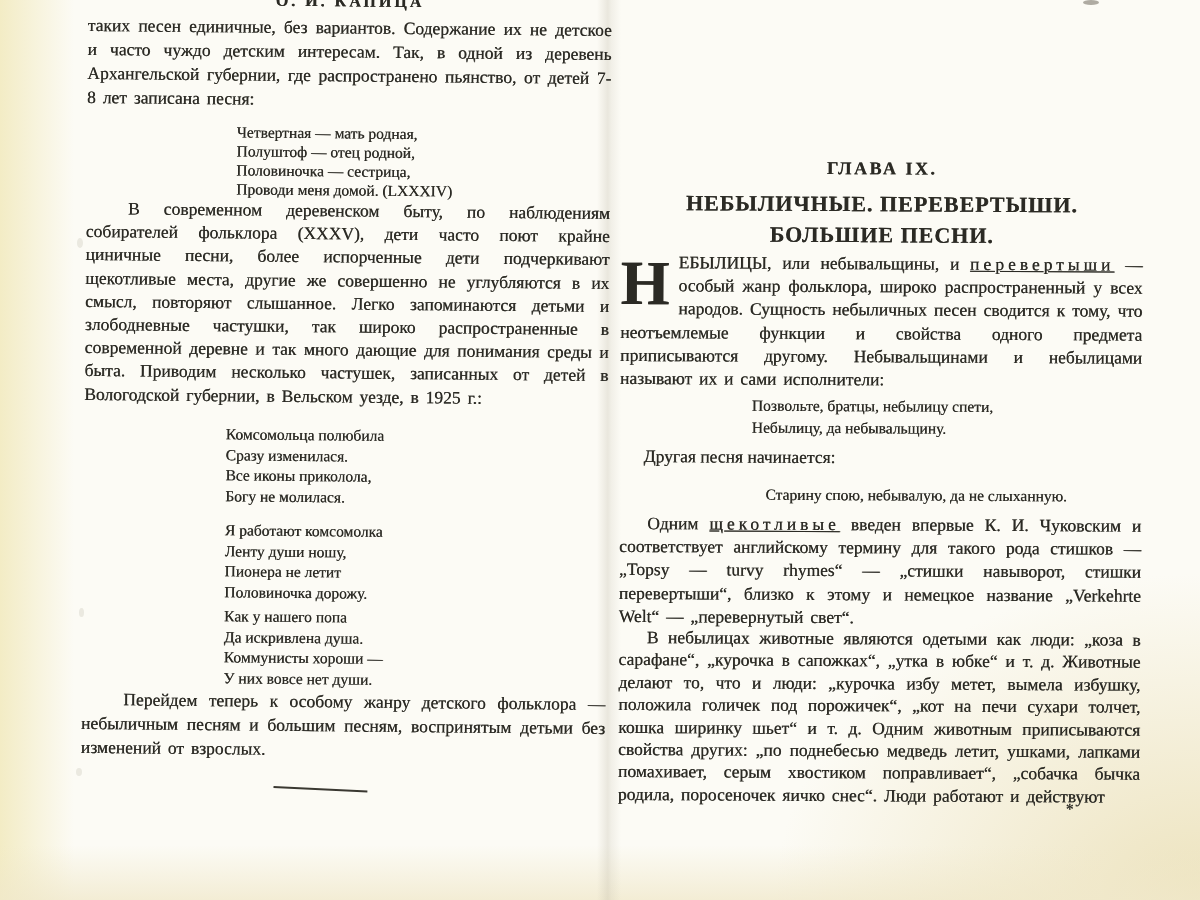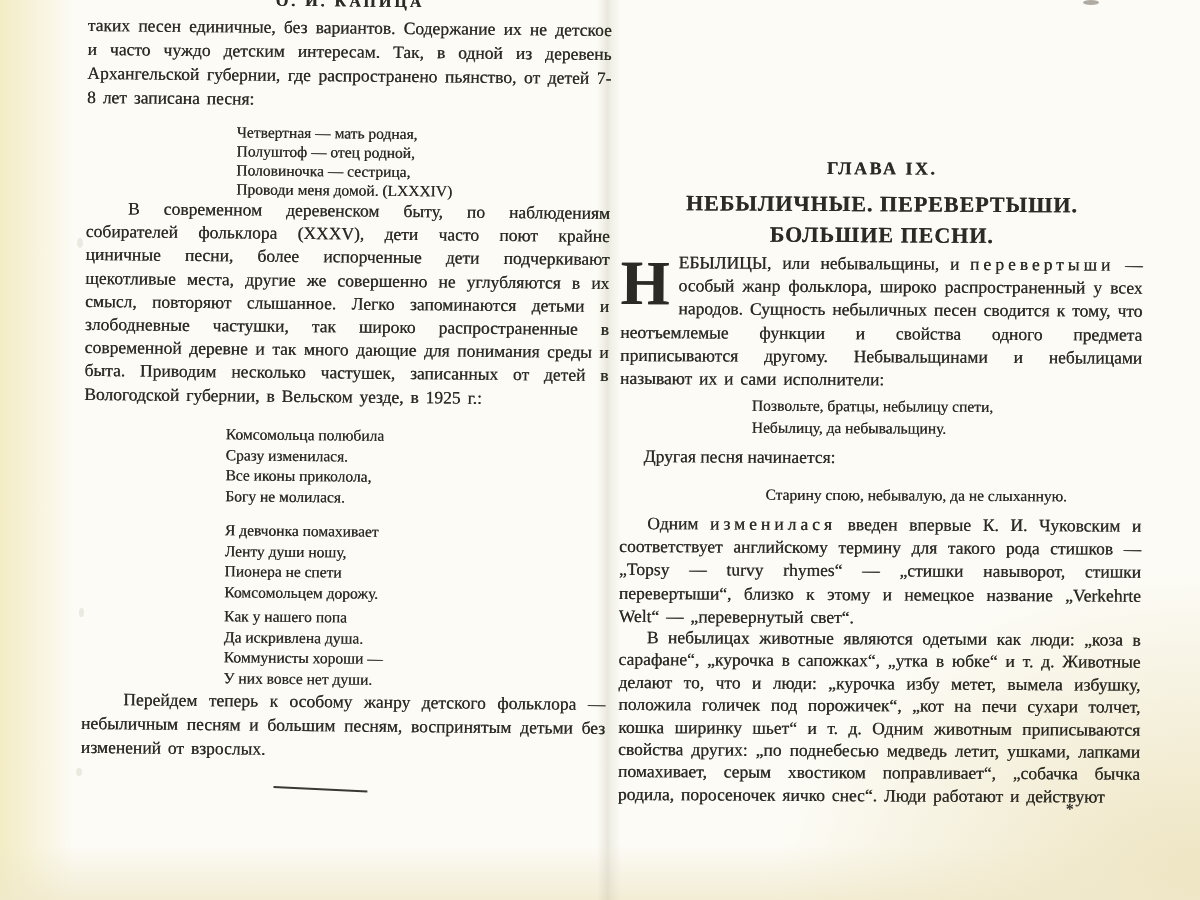--- a/index.html
+++ b/index.html
@@ -46,21 +46,21 @@
   .lh22 div{line-height:22px;}
   .rule{height:2px;background:#3a3831;transform:rotate(2.2deg);}
   .chapter{width:100%;text-align:center;font-size:18px;font-weight:bold;letter-spacing:2.5px;
     text-shadow:0.3px 0 0 rgba(43,42,36,0.85);}
   .chap-title{width:100%;text-align:center;font-size:22px;font-weight:bold;letter-spacing:1px;
     line-height:31px;text-shadow:0.3px 0 0 rgba(43,42,36,0.85);}
   .dropcap{
     float:left;font-size:63px;line-height:56px;padding:4px 9px 0 0;font-weight:bold;
     text-shadow:0.4px 0 0 rgba(43,42,36,0.85);
   }
-  .spaced{letter-spacing:4px;}
+  .spaced{letter-spacing:4px;text-decoration:underline;}
   .footmark{font-size:16px;font-weight:bold;}
   .prose-line{font-size:17.5px;text-shadow:0.35px 0 0 rgba(43,42,36,0.85);white-space:nowrap;}
 </style>
 </head>
 <body>
 
 <div class="edge-left"></div>
 <div class="corner-br"></div>
 <div class="edge-bottom"></div>
 <div class="gutter"></div>
@@ -85,24 +85,24 @@
   <p class="abs body-text tight ind" style="top:197px;left:0;">В современном деревенском быту, по наблюдениям собирателей фольклора (XXXV), дети часто поют крайне циничные песни, более испорченные дети подчеркивают щекотливые места, другие же совершенно не углубляются в их смысл, повторяют слышанное. Легко запоминаются детьми и злободневные частушки, так широко распространенные в современной деревне и так много дающие для понимания среды и быта. Приводим несколько частушек, записанных от детей в Вологодской губернии, в Вельском уезде, в 1925 г.:</p>
 
   <div class="abs verse lh205" style="top:423px;left:142px;">
     <div>Комсомольца полюбила</div>
     <div>Сразу изменилася.</div>
     <div>Все иконы приколола,</div>
     <div>Богу не молилася.</div>
   </div>
 
   <div class="abs verse lh205" style="top:519px;left:142px;">
-    <div>Я девчонка помахивает</div>
+    <div>Я работают комсомолка</div>
     <div>Ленту души ношу,</div>
-    <div>Пионера не спети</div>
-    <div>Комсомольцем дорожу.</div>
+    <div>Пионера не летит</div>
+    <div>Половиночка дорожу.</div>
   </div>
 
   <div class="abs verse lh205" style="top:605px;left:142px;">
     <div>Как у нашего попа</div>
     <div>Да искривлена душа.</div>
     <div>Коммунисты хороши —</div>
     <div>У них вовсе нет души.</div>
   </div>
 
   <p class="abs body-text ind" style="top:687px;left:0;">Перейдем теперь к особому жанру детского фольклора — небыличным песням и большим песням, воспринятым детьми без изменений от взрослых.</p>
@@ -124,19 +124,19 @@
     <div>Позвольте, братцы, небылицу спети,</div>
     <div>Небылицу, да небывальщину.</div>
   </div>
 
   <div class="abs prose-line" style="top:446px;left:24px;">Другая песня начинается:</div>
 
   <div class="abs verse lh22" style="top:483px;left:146px;">
     <div>Старину спою, небывалую, да не слыханную.</div>
   </div>
 
-  <p class="abs body-text tight ind-sm" style="top:512px;left:0;"><span>Одним </span><span class="spaced">изменилася</span><span> введен впервые К. И. Чуковским и соответствует английскому термину для такого рода стишков — „Topsy — turvy rhymes“ — „стишки навыворот, стишки перевертыши“, близко к этому и немецкое название „Verkehrte Welt“ — „перевернутый свет“.</span>
+  <p class="abs body-text tight ind-sm" style="top:512px;left:0;"><span>Одним </span><span class="spaced">щекотливые</span><span> введен впервые К. И. Чуковским и соответствует английскому термину для такого рода стишков — „Topsy — turvy rhymes“ — „стишки навыворот, стишки перевертыши“, близко к этому и немецкое название „Verkehrte Welt“ — „перевернутый свет“.</span>
   </p>
 
   <p class="abs body-text tight ind-sm" style="top:626px;left:0;line-height:22.4px;">В небылицах животные являются одетыми как люди: „коза в сарафане“, „курочка в сапожках“, „утка в юбке“ и т. д. Животные делают то, что и люди: „курочка избу метет, вымела избушку, положила голичек под порожичек“, „кот на печи сухари толчет, кошка ширинку шьет“ и т. д. Одним животным приписываются свойства других: „по поднебесью медведь летит, ушками, лапками помахивает, серым хвостиком поправливает“, „собачка бычка родила, поросеночек яичко снес“. Люди работают и действуют</p>
 
   <div class="abs footmark" style="top:798px;left:448px;">*</div>
 </div>
 
 </body></html>

